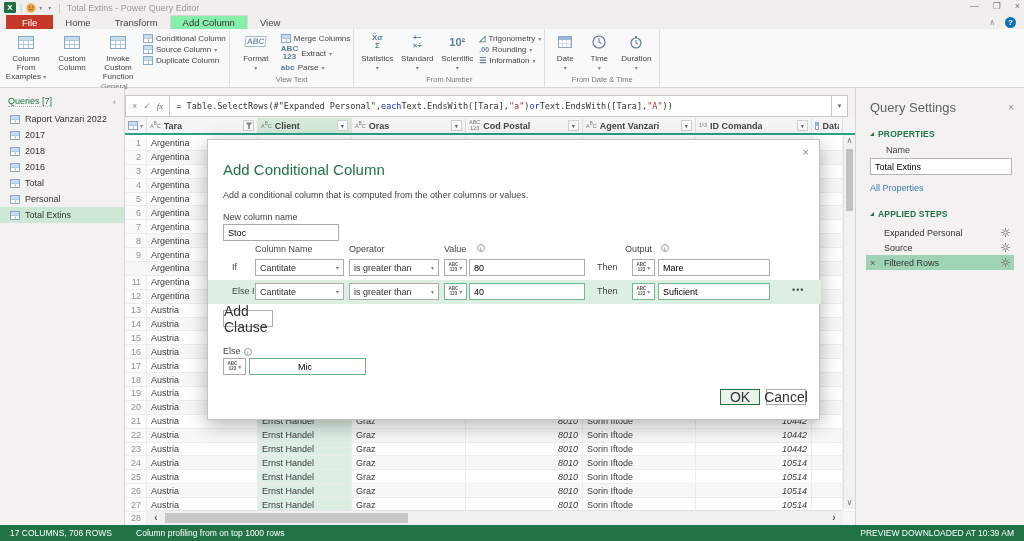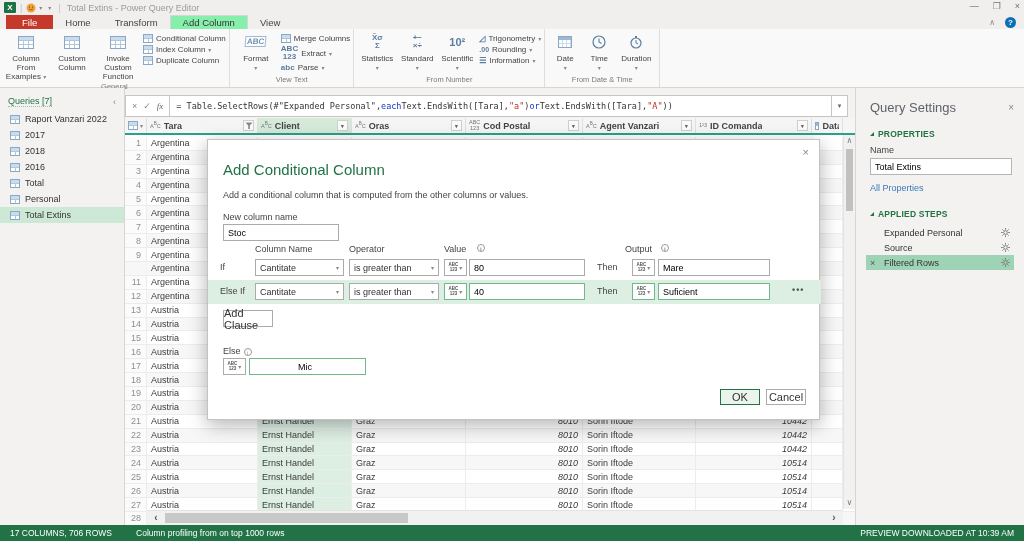--- a/index.html
+++ b/index.html
@@ -70,21 +70,21 @@
   .query-item.selected { background:#cde8d4; }
 
   
   .settings-panel { position:absolute; top:88px; right:0; width:169px; bottom:16px; background:#f3f2f1; border-left:1px solid #d8d6d4; padding:12px 10px 0 14px; }
   .sp-titlebar { display:flex; justify-content:space-between; align-items:center; margin-bottom:14px; }
   .sp-title { color:#5f6368; font-size:13px; font-weight:400; }
   .sp-close { color:#8a8886; font-size:10px; }
   .sp-section { display:flex; align-items:center; gap:4px; margin-bottom:6px; }
   .tri { width:0; height:0; border-left:4px solid transparent; border-bottom:4px solid #217346; }
   .sp-section span { color:#217346; font-weight:bold; font-size:8.5px; letter-spacing:.2px; }
-  .sp-label { color:#444; margin-bottom:3px; }
+  .sp-label { color:#444; margin-bottom:3px;margin-left:16px; }
   .sp-input { width:142px; height:17px; border:1px solid #b5b5b5; background:#fff; font-size:9px; padding:0 4px; font-family:"Liberation Sans", sans-serif; }
   .sp-link { color:#3b79b7; margin:8px 0 16px 0; display:inline-block; }
   .steps { margin-left:-4px; }
   .step { display:flex; align-items:center; height:15px; padding:0 4px 0 18px; position:relative; color:#333; }
   .step.selected { background:#9fd3b6; }
   .step .del { position:absolute; left:4px; color:#555; font-size:9px; }
   .step .gear { margin-left:auto; width:9px; height:9px; }
 
   
   .grid { position:absolute; top:118px; left:125px; width:730px; bottom:16px; background:#fff; overflow:hidden; }
@@ -131,24 +131,24 @@
   .txt.green { border-color:#71b98a; }
   .dd { position:absolute; height:17px; border:1px solid #ababab; background:#fff; display:flex; align-items:center; justify-content:space-between; padding:0 4px; color:#333; }
   .dd .caret { font-size:6px; }
   .typedd { position:absolute; width:23px; height:17px; border:1px solid #ababab; background:#fff; display:flex; align-items:center; justify-content:center; gap:1px; }
   .typedd.green { border-color:#71b98a; }
   .typedd .abc123 { font-size:4.5px; line-height:1.1; color:#555; font-weight:bold; text-align:center; }
   .cond-headers span { position:absolute; color:#444; }
   .info-i { display:inline-block; width:8px; height:8px; border:1px solid #9a9a9a; border-radius:50%; color:#9a9a9a; font-size:6px; line-height:8px; text-align:center; margin-left:3px; vertical-align:middle; }
   .cond-row { position:absolute; left:0; width:613px; height:24px; }
   .cond-row.hl { background:#dcefe2; }
-  .cond-row .kind { position:absolute; left:12px; top:6px; color:#444; }
+  .cond-row .kind { position:absolute; left:24px; top:6px; color:#444; }
   .cond-row .then { position:absolute; left:389px; top:6px; color:#444; }
   .cond-row .more { position:absolute; left:584px; top:5px; color:#555; letter-spacing:1px; font-weight:bold; }
-  .btn { position:absolute; border:1px solid #ababab; background:#fff; color:#333; font-size:11px; display:flex; align-items:center; justify-content:center; }
+  .btn { position:absolute; border:1px solid #ababab; background:#fff; color:#333; font-size:14px; display:flex; align-items:center; justify-content:center; }
   .btn.ok { border-color:#217346; background:#eaf3ec; }
 </style>
 </head>
 <body>
 
 <div class="app">
 
   <div class="titlebar">
     <div class="xlicon">X</div>
     <span class="tsep">|</span>
@@ -202,21 +202,21 @@
             </div>
           <div>Invoke Custom Function</div>
         </div>
         <div class="rsmallcol">
           <div class="rsmall">
               <div class="ico-table small"></div>
               <span>Conditional Column</span>
             </div>
           <div class="rsmall">
               <div class="ico-table small"></div>
-              <span>Index Column</span> 
+              <span>Source Column</span> 
               <span class="caret">▾</span>
             </div>
           <div class="rsmall">
               <div class="ico-table small"></div>
               <span>Duplicate Column</span>
             </div>
         </div>
       </div>
       <div class="rgrouplabel">General</div>
     </div>

